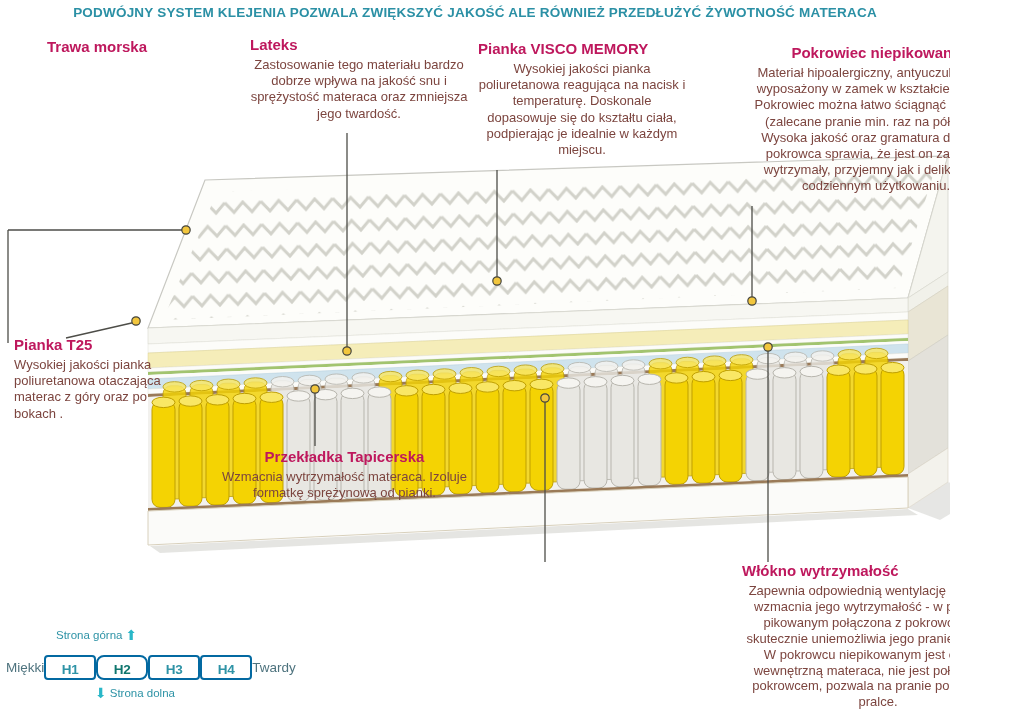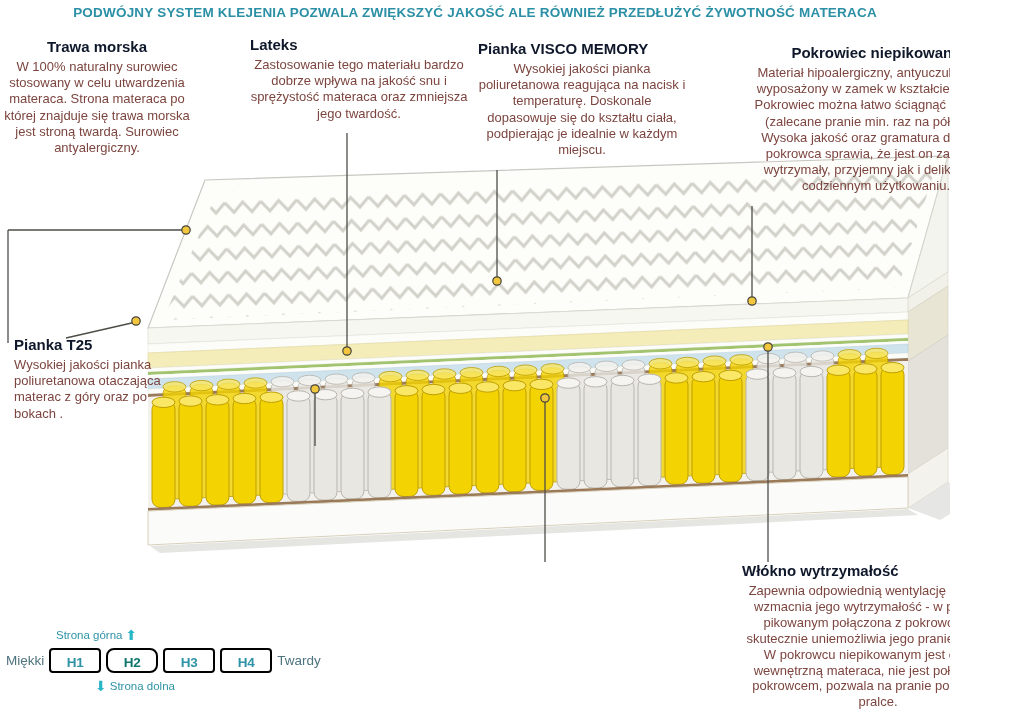--- a/index.html
+++ b/index.html
@@ -2,41 +2,41 @@
 <html><head>
 <meta charset="utf-8">
 <style>
   html,body{margin:0;padding:0;background:#fff;}
   #stage{position:relative;width:950px;height:728px;overflow:hidden;background:#fff;
          font-family:"Liberation Sans","DejaVu Sans",sans-serif;}
   #banner{position:absolute;top:5px;left:0;right:0;text-align:center;z-index:3;
           font-size:13.5px;font-weight:bold;color:#2b90a5;letter-spacing:.2px;}
   #mattress-svg{position:absolute;top:0;left:0;z-index:1;}
   .ann{position:absolute;z-index:3;}
-  .ann h3{font-size:15px;font-weight:bold;color:#0f172a;margin:0 0 4px 0;line-height:1.15;}
+  .ann h3{font-size:15px;font-weight:bold;color:#be185d;margin:0 0 4px 0;line-height:1.15;}
   .ann p{font-size:13px;color:#7c453f;margin:0;line-height:1.24;}
   .ann .count{margin-top:4px;}
   .ta-c{text-align:center;} .ta-l{text-align:left;}
   .ttl-l h3{text-align:left;} .ttl-c h3{text-align:center;}
   #ann-trawa{left:4px;top:38px;width:186px;}
   #ann-lateks{left:250px;top:36px;width:218px;}
   #ann-visco{left:478px;top:40px;width:208px;}
   #ann-pokrowiec{left:742px;top:44px;width:268px;}
   #ann-t25{left:14px;top:336px;width:162px;}
   #ann-przekladka{left:222px;top:448px;width:245px;}
   #ann-sprezyny{left:388px;top:564px;width:282px;}
   #ann-wlokno{left:742px;top:562px;width:272px;}
   #ann-wlokno p{line-height:1.22;}
   .scale{position:absolute;left:6px;top:627px;width:350px;z-index:3;}
   .sg-row{margin-left:50px;font-size:11.5px;color:#2e93a6;}
   .sd-row{margin-top:5px;margin-left:86px;font-size:11.5px;color:#2e93a6;}
   .arrow{color:#29b7c8;font-size:14px;vertical-align:-1px;padding:0 3px;}
-  .boxes-row{display:flex;align-items:center;gap:5px;margin-top:5px;}
+  .boxes-row{display:flex;align-items:center;margin-top:12px;}
   .side-label{font-size:13.5px;color:#4e737e;}
-  .hbox{width:52px;height:25px;line-height:25px;text-align:center;border:2px solid #000000;
+  .hbox{width:52px;height:25px;line-height:25px;text-align:center;border:2px solid #0369a1;
         border-radius:4px;color:#2e93a6;font-weight:bold;font-size:13.5px;background:#fff;box-sizing:border-box;}
   .hbox.active{color:#0f766e;border-radius:8px;}
 </style>
 </head>
 <body>
 
 <div id="stage">
 
   <div id="banner">PODWÓJNY SYSTEM KLEJENIA POZWALA ZWIĘKSZYĆ JAKOŚĆ ALE RÓWNIEŻ PRZEDŁUŻYĆ ŻYWOTNOŚĆ MATERACA</div>
 
@@ -204,21 +204,20 @@
       <circle cx="497" cy="281" r="4.2"></circle>
       <circle cx="752" cy="301" r="4.2"></circle>
       <circle cx="315" cy="389" r="4.2"></circle>
       <circle cx="545" cy="398" r="4.2"></circle>
       <circle cx="768" cy="347" r="4.2"></circle>
     </g>
   </svg>
 
   <div class="ann ta-c ttl-c" id="ann-trawa">
     <h3>Trawa morska</h3>
-    <p>W 100% naturalny surowiec stosowany w celu utwardzenia materaca. Strona materaca po której znajduje się trawa morska jest stroną twardą. Surowiec antyalergiczny.</p>
   </div>
 
   <div class="ann ta-c ttl-l" id="ann-visco">
     <h3>Pianka VISCO MEMORY</h3>
     <p>Wysokiej jakości pianka poliuretanowa reagująca na nacisk i temperaturę. Doskonale dopasowuje się do kształtu ciała, podpierając je idealnie w każdym miejscu.</p>
   </div>
 
   <div class="ann ta-c ttl-l" id="ann-lateks">
     <h3>Lateks</h3>
     <p>Zastosowanie tego materiału bardzo dobrze wpływa na jakość snu i sprężystość materaca oraz zmniejsza jego twardość.</p>
@@ -227,20 +226,24 @@
   <div class="ann ta-c ttl-c" id="ann-pokrowiec">
     <h3>Pokrowiec niepikowany</h3>
     <p>Materiał hipoalergiczny, antyuczuleniowy, wyposażony w zamek w kształcie litery L. Pokrowiec można łatwo ściągnąć i wyprać (zalecane pranie min. raz na pół roku). Wysoka jakość oraz gramatura dzianiny pokrowca sprawia, że jest on zarazem wytrzymały, przyjemny jak i delikatny w codziennym użytkowaniu.</p>
   </div>
 
   <div class="ann ta-l ttl-l" id="ann-t25">
     <h3>Pianka T25</h3>
     <p>Wysokiej jakości pianka poliuretanowa otaczająca materac z góry oraz po bokach .</p>
   </div>
 
+  <div class="ann ta-c ttl-c" id="ann-przekladka">
+    <h3>Przekładka Tapicerska</h3>
+    <p>Wzmacnia wytrzymałość materaca. Izoluje formatkę sprężynową od pianki.</p>
+  </div>
 
 
   <div class="ann ta-c ttl-l" id="ann-wlokno">
     <h3>Włókno wytrzymałość</h3>
     <p>Zapewnia odpowiednią wentylację materaca, wzmacnia jego wytrzymałość - w pokrowcu pikowanym połączona z pokrowcem, co skutecznie uniemożliwia jego pranie w pralce. W pokrowcu niepikowanym jest częścią wewnętrzną materaca, nie jest połączone z pokrowcem, pozwala na pranie pokrowca w pralce.</p>
   </div>
 
   <div class="scale">
     <div class="sg-row">
       <span>Strona górna</span><span class="arrow">⬆</span>

